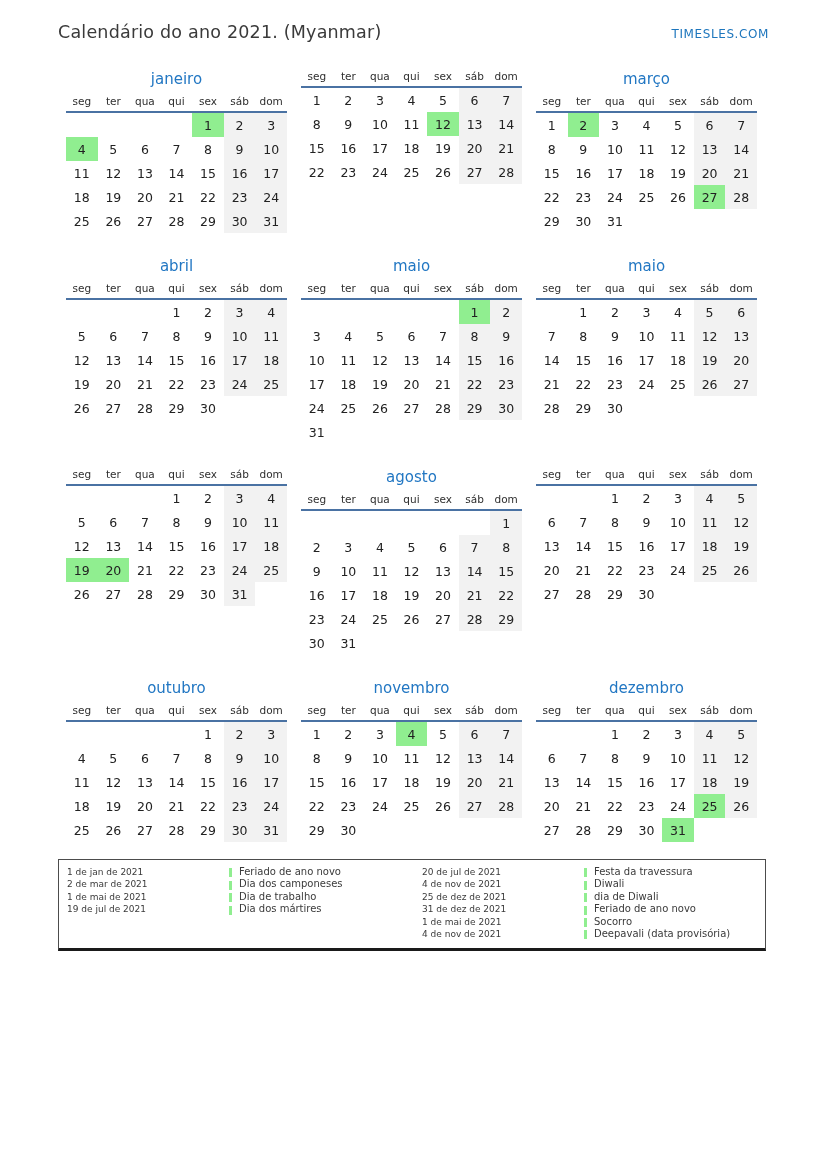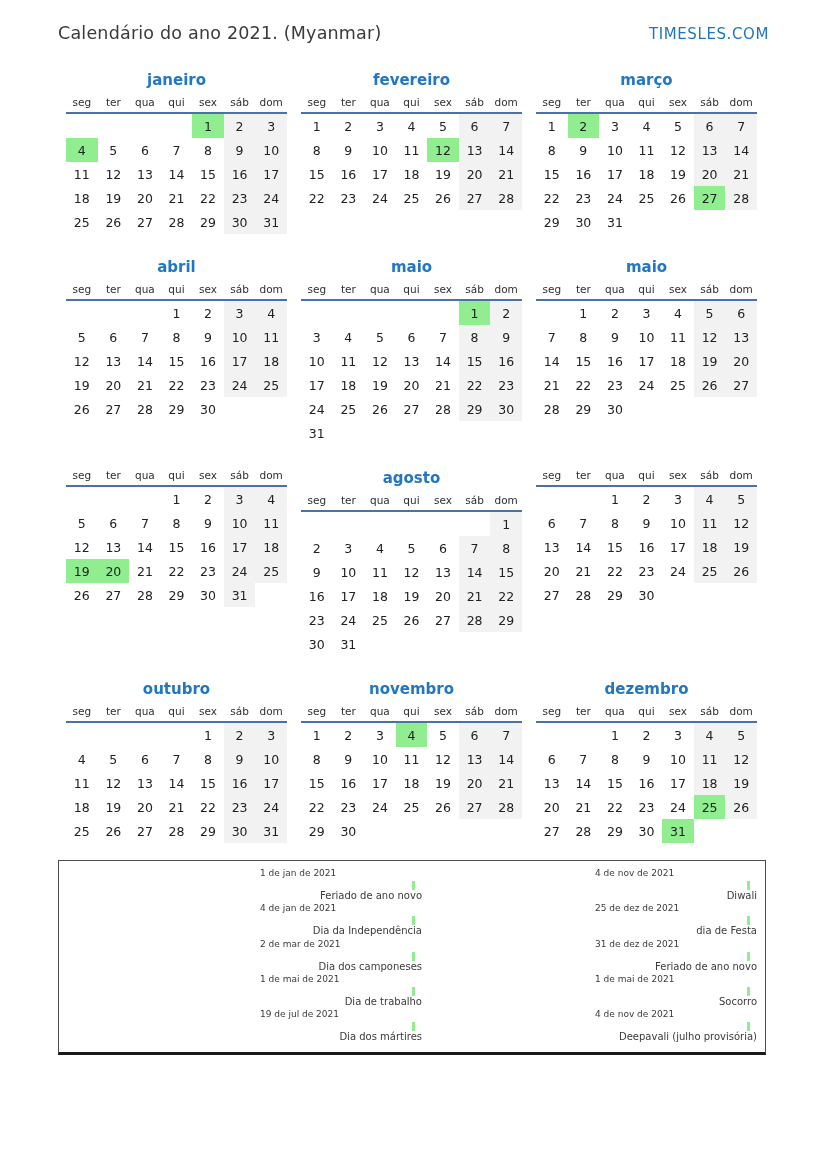--- a/index.html
+++ b/index.html
@@ -1,38 +1,38 @@
 <!DOCTYPE html>
 <html><head>
 <meta charset="utf-8">
 <style>
   html,body{margin:0;padding:0;background:#fff;}
   .page{position:relative;width:827px;height:1169px;background:#fff;
         font-family:"DejaVu Sans","Liberation Sans",sans-serif;overflow:hidden;}
   .header{display:flex;justify-content:space-between;align-items:center;
           margin:22px 58px 0 58px;gap:16px;}
   .page-title{font-size:17.5px;color:#3a3a3a;letter-spacing:0.2px;}
-  .site-link{font-size:15px;color:#1d76bd;text-decoration:none;letter-spacing:0.6px;
+  .site-link{font-size:12px;color:#1d76bd;text-decoration:none;letter-spacing:0.6px;
              margin-top:3px;}
   .months-grid{display:grid;grid-template-columns:repeat(3,221px);
                column-gap:14px;row-gap:24px;margin:28px 0 0 66px;}
   .month{width:221px;}
-  .month-title{text-align:center;font-size:15px;color:#2277c3;margin-bottom:7px;font-weight:bold;}
+  .month-title{text-align:center;font-size:15px;color:#2277c3;margin-bottom:7px;}
   table.cal{border-collapse:collapse;table-layout:fixed;width:221px;}
   table.cal th{width:31.5px;font-size:10.5px;font-weight:normal;color:#2e2e2e;
                text-align:center;padding:0 0 4px 0;border-bottom:2px solid #4a72a3;}
   table.cal td{width:31.5px;height:24px;text-align:center;vertical-align:middle;
                font-size:12.5px;color:#222;padding:0;}
   td.weekend{background:#f2f2f2;}
   td.holiday{background:#90ee90;}
   .legend{margin:17px 0 0 58px;width:690px;border:1px solid #4c4c4c;
           border-bottom:3px solid #1a1a1a;padding:6px 8px 8px 8px;
           display:grid;grid-template-columns:355px 1fr;}
   .legend-col{display:flex;flex-direction:column;}
-  .legend-row{display:flex;align-items:flex-end;line-height:12.4px;flex-direction:column;}
+  .legend-row{display:flex;align-items:center;line-height:12.4px;}
   .legend-date{font-size:9px;color:#3a3a3a;width:162px;flex:none;}
   .legend-marker{width:3px;height:9px;background:#90ee90;flex:none;
                  margin:1.5px 7px 0 0;}
   .legend-name{font-size:10px;color:#3a3a3a;}
 </style>
 </head>
 <body>
 
 <div class="page">
   <div class="header">
@@ -98,21 +98,20 @@
               <td>27</td>
               <td>28</td>
               <td>29</td>
               <td class="weekend">30</td>
               <td class="weekend">31</td>
             </tr>
           </tbody>
         </table>
       </div>
       <div class="month">
-        <div class="month-title">fevereiro</div>
         <table class="cal">
           <thead>
             <tr>
               <th>seg</th>
               <th>ter</th>
               <th>qua</th>
               <th>qui</th>
               <th>sex</th>
               <th>sáb</th>
               <th>dom</th>
@@ -807,61 +806,61 @@
     </div>
 
   <div class="legend">
     <div class="legend-col">
         <div class="legend-row">
           <span class="legend-date">1 de jan de 2021</span>
           <span class="legend-marker"></span>
           <span class="legend-name">Feriado de ano novo</span>
         </div>
         <div class="legend-row">
-          <span class="legend-date">4 de jan de 2021</span>
-          <span class="legend-marker"></span>
-          <span class="legend-name">Dia da Independência</span>
-        </div>
-        <div class="legend-row">
           <span class="legend-date">2 de mar de 2021</span>
           <span class="legend-marker"></span>
           <span class="legend-name">Dia dos camponeses</span>
         </div>
         <div class="legend-row">
           <span class="legend-date">1 de mai de 2021</span>
           <span class="legend-marker"></span>
           <span class="legend-name">Dia de trabalho</span>
         </div>
         <div class="legend-row">
           <span class="legend-date">19 de jul de 2021</span>
           <span class="legend-marker"></span>
           <span class="legend-name">Dia dos mártires</span>
         </div>
       </div>
     <div class="legend-col">
         <div class="legend-row">
+          <span class="legend-date">20 de jul de 2021</span>
+          <span class="legend-marker"></span>
+          <span class="legend-name">Festa da travessura</span>
+        </div>
+        <div class="legend-row">
           <span class="legend-date">4 de nov de 2021</span>
           <span class="legend-marker"></span>
           <span class="legend-name">Diwali</span>
         </div>
         <div class="legend-row">
           <span class="legend-date">25 de dez de 2021</span>
           <span class="legend-marker"></span>
-          <span class="legend-name">dia de Festa</span>
+          <span class="legend-name">dia de Diwali</span>
         </div>
         <div class="legend-row">
           <span class="legend-date">31 de dez de 2021</span>
           <span class="legend-marker"></span>
           <span class="legend-name">Feriado de ano novo</span>
         </div>
         <div class="legend-row">
           <span class="legend-date">1 de mai de 2021</span>
           <span class="legend-marker"></span>
           <span class="legend-name">Socorro</span>
         </div>
         <div class="legend-row">
           <span class="legend-date">4 de nov de 2021</span>
           <span class="legend-marker"></span>
-          <span class="legend-name">Deepavali (julho provisória)</span>
+          <span class="legend-name">Deepavali (data provisória)</span>
         </div>
       </div>
   </div>
 </div>
 
 </body></html>

